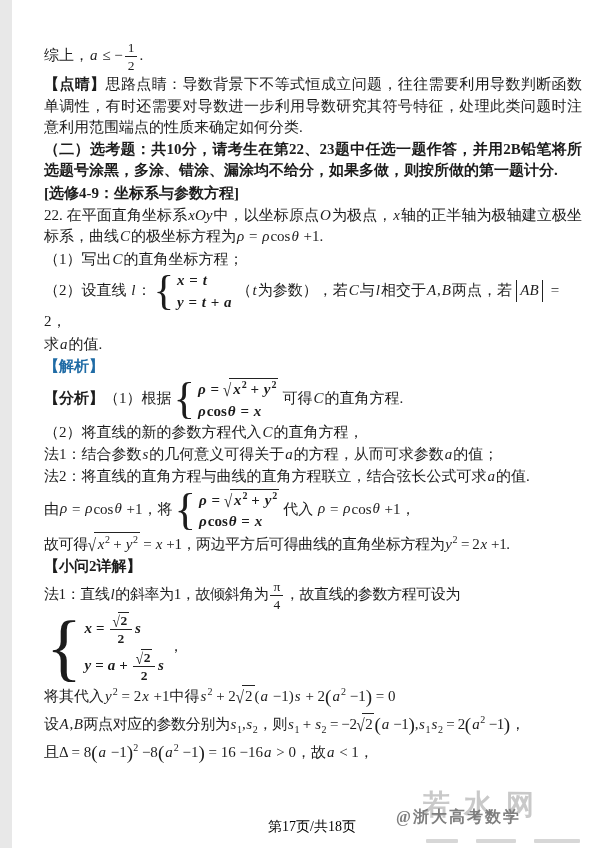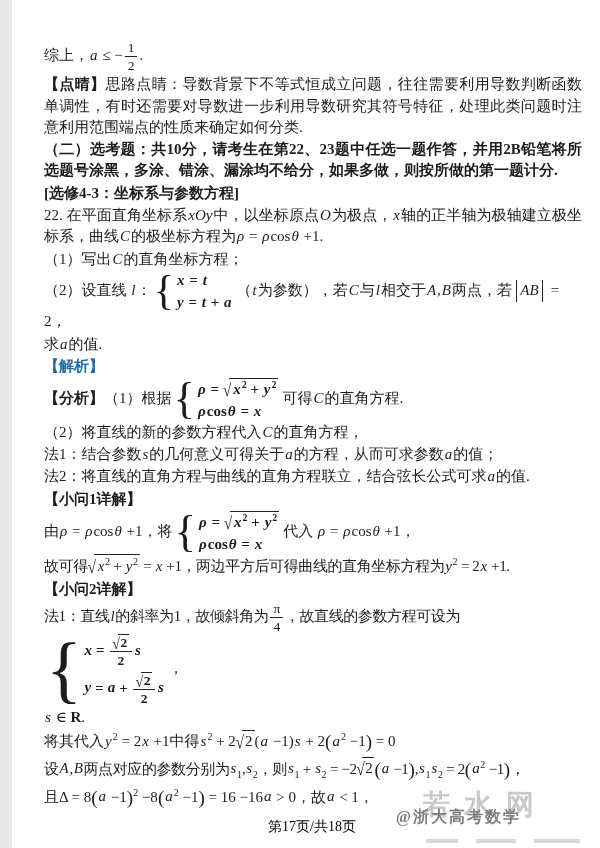--- a/index.html
+++ b/index.html
@@ -44,21 +44,21 @@
   .wm-bars .bar1{width:32px;}.wm-bars .bar2{width:40px;}.wm-bars .bar3{width:46px;}
 </style>
 </head>
 <body>
 
 <div class="page">
   <div class="content">
       <div class="line"><span class="seg cn">综上，</span><span class="seg var">a</span><span class="seg rm"> ≤ −</span><span class="frac"><span class="num"><span class="seg rm">1</span></span><span class="den"><span class="seg rm">2</span></span></span><span class="seg rm">.</span></div>
       <div class="line para"><span class="seg cn b">【点晴】</span><span class="seg cn">思路点睛：导数背景下不等式恒成立问题，往往需要利用导数判断函数单调性，有时还需要对导数进一步利用导数研究其符号特征，处理此类问题时注意利用范围端点的性质来确定如何分类.</span></div>
       <div class="line para"><span class="seg cn b">（二）选考题：共10分，请考生在第22、23题中任选一题作答，并用2B铅笔将所选题号涂黑，多涂、错涂、漏涂均不给分，如果多做，则按所做的第一题计分.</span></div>
-      <div class="line"><span class="seg cn b">[选修4-3：坐标系与参数方程]</span></div>
+      <div class="line"><span class="seg cn b">[选修4-9：坐标系与参数方程]</span></div>
       <div class="line para"><span class="seg cn">22. 在平面直角坐标系</span><span class="seg var">xOy</span><span class="seg cn">中，以坐标原点</span><span class="seg var">O</span><span class="seg cn">为极点，</span><span class="seg var">x</span><span class="seg cn">轴的正半轴为极轴建立极坐标系，曲线</span><span class="seg var">C</span><span class="seg cn">的极坐标方程为</span><span class="seg var">ρ</span><span class="seg rm"> = </span><span class="seg var">ρ</span><span class="seg rm">cos</span><span class="seg var">θ</span><span class="seg rm"> +1.</span></div>
       <div class="line"><span class="seg cn">（1）写出</span><span class="seg var">C</span><span class="seg cn">的直角坐标方程；</span></div>
       <div class="line"><span class="seg cn">（2）设直线 </span><span class="seg var">l</span><span class="seg cn">：</span><span class="cases">
           <span class="brace" style="font-size: 43px;">{</span>
           <span class="casecol">
             <span class="caserow"><span class="seg var">x</span><span class="seg rm"> = </span><span class="seg var">t</span></span>
             <span class="caserow"><span class="seg var">y</span><span class="seg rm"> = </span><span class="seg var">t</span><span class="seg rm"> + </span><span class="seg var">a</span></span>
           </span>
         </span><span class="seg cn">（</span><span class="seg var">t</span><span class="seg cn">为参数），若</span><span class="seg var">C</span><span class="seg cn">与</span><span class="seg var">l</span><span class="seg cn">相交于</span><span class="seg var">A</span><span class="seg rm">,</span><span class="seg var">B</span><span class="seg cn">两点，若</span><span class="abs">
           <span class="bar"></span>
@@ -70,38 +70,36 @@
       <div class="line"><span class="seg cn b">【分析】</span><span class="seg cn">（1）根据</span><span class="cases">
           <span class="brace" style="font-size: 45px;">{</span>
           <span class="casecol">
             <span class="caserow"><span class="seg var">ρ</span><span class="seg rm"> = </span><span class="sqrt"><span class="radical">√</span><span class="radicand"><span class="seg var">x</span><sup class="seg">2</sup><span class="seg rm"> + </span><span class="seg var">y</span><sup class="seg">2</sup></span></span></span>
             <span class="caserow"><span class="seg var">ρ</span><span class="seg rm">cos</span><span class="seg var">θ</span><span class="seg rm"> = </span><span class="seg var">x</span></span>
           </span>
         </span><span class="seg cn">可得</span><span class="seg var">C</span><span class="seg cn">的直角方程.</span></div>
       <div class="line"><span class="seg cn">（2）将直线的新的参数方程代入</span><span class="seg var">C</span><span class="seg cn">的直角方程，</span></div>
       <div class="line"><span class="seg cn">法1：结合参数</span><span class="seg var">s</span><span class="seg cn">的几何意义可得关于</span><span class="seg var">a</span><span class="seg cn">的方程，从而可求参数</span><span class="seg var">a</span><span class="seg cn">的值；</span></div>
       <div class="line"><span class="seg cn">法2：将直线的直角方程与曲线的直角方程联立，结合弦长公式可求</span><span class="seg var">a</span><span class="seg cn">的值.</span></div>
-      <div class="line"><span class="seg cn b">【小问1详解】</span></div>
       <div class="line"><span class="seg cn">由</span><span class="seg var">ρ</span><span class="seg rm"> = </span><span class="seg var">ρ</span><span class="seg rm">cos</span><span class="seg var">θ</span><span class="seg rm"> +1</span><span class="seg cn">，将</span><span class="cases">
           <span class="brace" style="font-size: 45px;">{</span>
           <span class="casecol">
             <span class="caserow"><span class="seg var">ρ</span><span class="seg rm"> = </span><span class="sqrt"><span class="radical">√</span><span class="radicand"><span class="seg var">x</span><sup class="seg">2</sup><span class="seg rm"> + </span><span class="seg var">y</span><sup class="seg">2</sup></span></span></span>
             <span class="caserow"><span class="seg var">ρ</span><span class="seg rm">cos</span><span class="seg var">θ</span><span class="seg rm"> = </span><span class="seg var">x</span></span>
           </span>
         </span><span class="seg cn">代入 </span><span class="seg var">ρ</span><span class="seg rm"> = </span><span class="seg var">ρ</span><span class="seg rm">cos</span><span class="seg var">θ</span><span class="seg rm"> +1</span><span class="seg cn">，</span></div>
       <div class="line tight"><span class="seg cn">故可得</span><span class="sqrt"><span class="radical">√</span><span class="radicand"><span class="seg var">x</span><sup class="seg">2</sup><span class="seg rm"> + </span><span class="seg var">y</span><sup class="seg">2</sup></span></span><span class="seg rm"> = </span><span class="seg var">x</span><span class="seg rm"> +1</span><span class="seg cn">，两边平方后可得曲线的直角坐标方程为</span><span class="seg var">y</span><sup class="seg">2</sup><span class="seg rm"> = 2</span><span class="seg var">x</span><span class="seg rm"> +1.</span></div>
       <div class="line"><span class="seg cn b">【小问2详解】</span></div>
       <div class="line tight"><span class="seg cn">法1：直线</span><span class="seg var">l</span><span class="seg cn">的斜率为1，故倾斜角为</span><span class="frac"><span class="num"><span class="seg rm">π</span></span><span class="den"><span class="seg rm">4</span></span></span><span class="seg cn">，故直线的参数方程可设为</span><span class="cases">
           <span class="brace" style="font-size: 75px;">{</span>
           <span class="casecol">
             <span class="caserow"><span class="seg var">x</span><span class="seg rm"> = </span><span class="frac"><span class="num"><span class="sqrt"><span class="radical">√</span><span class="radicand"><span class="seg rm">2</span></span></span></span><span class="den"><span class="seg rm">2</span></span></span><span class="seg var">s</span></span>
             <span class="caserow"><span class="seg var">y</span><span class="seg rm"> = </span><span class="seg var">a</span><span class="seg rm"> + </span><span class="frac"><span class="num"><span class="sqrt"><span class="radical">√</span><span class="radicand"><span class="seg rm">2</span></span></span></span><span class="den"><span class="seg rm">2</span></span></span><span class="seg var">s</span></span>
           </span>
         </span><span class="seg cn">，</span></div>
-      <div class="line"><span class="seg var">s</span><span class="seg rm"> ∈ </span><span class="seg rm b">R</span><span class="seg cn">.</span></div>
       <div class="line"><span class="seg cn">将其代入</span><span class="seg var">y</span><sup class="seg">2</sup><span class="seg rm"> = 2</span><span class="seg var">x</span><span class="seg rm"> +1</span><span class="seg cn">中得</span><span class="seg var">s</span><sup class="seg">2</sup><span class="seg rm"> + 2</span><span class="sqrt"><span class="radical">√</span><span class="radicand"><span class="seg rm">2</span></span></span><span class="seg rm">(</span><span class="seg var">a</span><span class="seg rm"> −1)</span><span class="seg var">s</span><span class="seg rm"> + 2</span><span class="seg rm bp">(</span><span class="seg var">a</span><sup class="seg">2</sup><span class="seg rm"> −1</span><span class="seg rm bp">)</span><span class="seg rm"> = 0</span></div>
       <div class="line tight"><span class="seg cn">设</span><span class="seg var">A</span><span class="seg rm">,</span><span class="seg var">B</span><span class="seg cn">两点对应的参数分别为</span><span class="seg var">s</span><sub class="seg">1</sub><span class="seg rm">,</span><span class="seg var">s</span><sub class="seg">2</sub><span class="seg cn">，则</span><span class="seg var">s</span><sub class="seg">1</sub><span class="seg rm"> + </span><span class="seg var">s</span><sub class="seg">2</sub><span class="seg rm"> = −2</span><span class="sqrt"><span class="radical">√</span><span class="radicand"><span class="seg rm">2</span></span></span><span class="seg rm bp">(</span><span class="seg var">a</span><span class="seg rm"> −1</span><span class="seg rm bp">)</span><span class="seg rm">,</span><span class="seg var">s</span><sub class="seg">1</sub><span class="seg var">s</span><sub class="seg">2</sub><span class="seg rm"> = 2</span><span class="seg rm bp">(</span><span class="seg var">a</span><sup class="seg">2</sup><span class="seg rm"> −1</span><span class="seg rm bp">)</span><span class="seg cn">，</span></div>
       <div class="line"><span class="seg cn">且</span><span class="seg rm">Δ = 8</span><span class="seg rm bp">(</span><span class="seg var">a</span><span class="seg rm"> −1</span><span class="seg rm bp">)</span><sup class="seg">2</sup><span class="seg rm"> −8</span><span class="seg rm bp">(</span><span class="seg var">a</span><sup class="seg">2</sup><span class="seg rm"> −1</span><span class="seg rm bp">)</span><span class="seg rm"> = 16 −16</span><span class="seg var">a</span><span class="seg rm"> &gt; 0</span><span class="seg cn">，故</span><span class="seg var">a</span><span class="seg rm"> &lt; 1</span><span class="seg cn">，</span></div>
     </div>
   <div class="footer">第17页/共18页</div>
   <div class="watermark">
     <div class="wm-main">若水网</div>
     <div class="wm-overlay">@浙大高考数学</div>
     <div class="wm-bars">
       <span class="bar1"></span>

